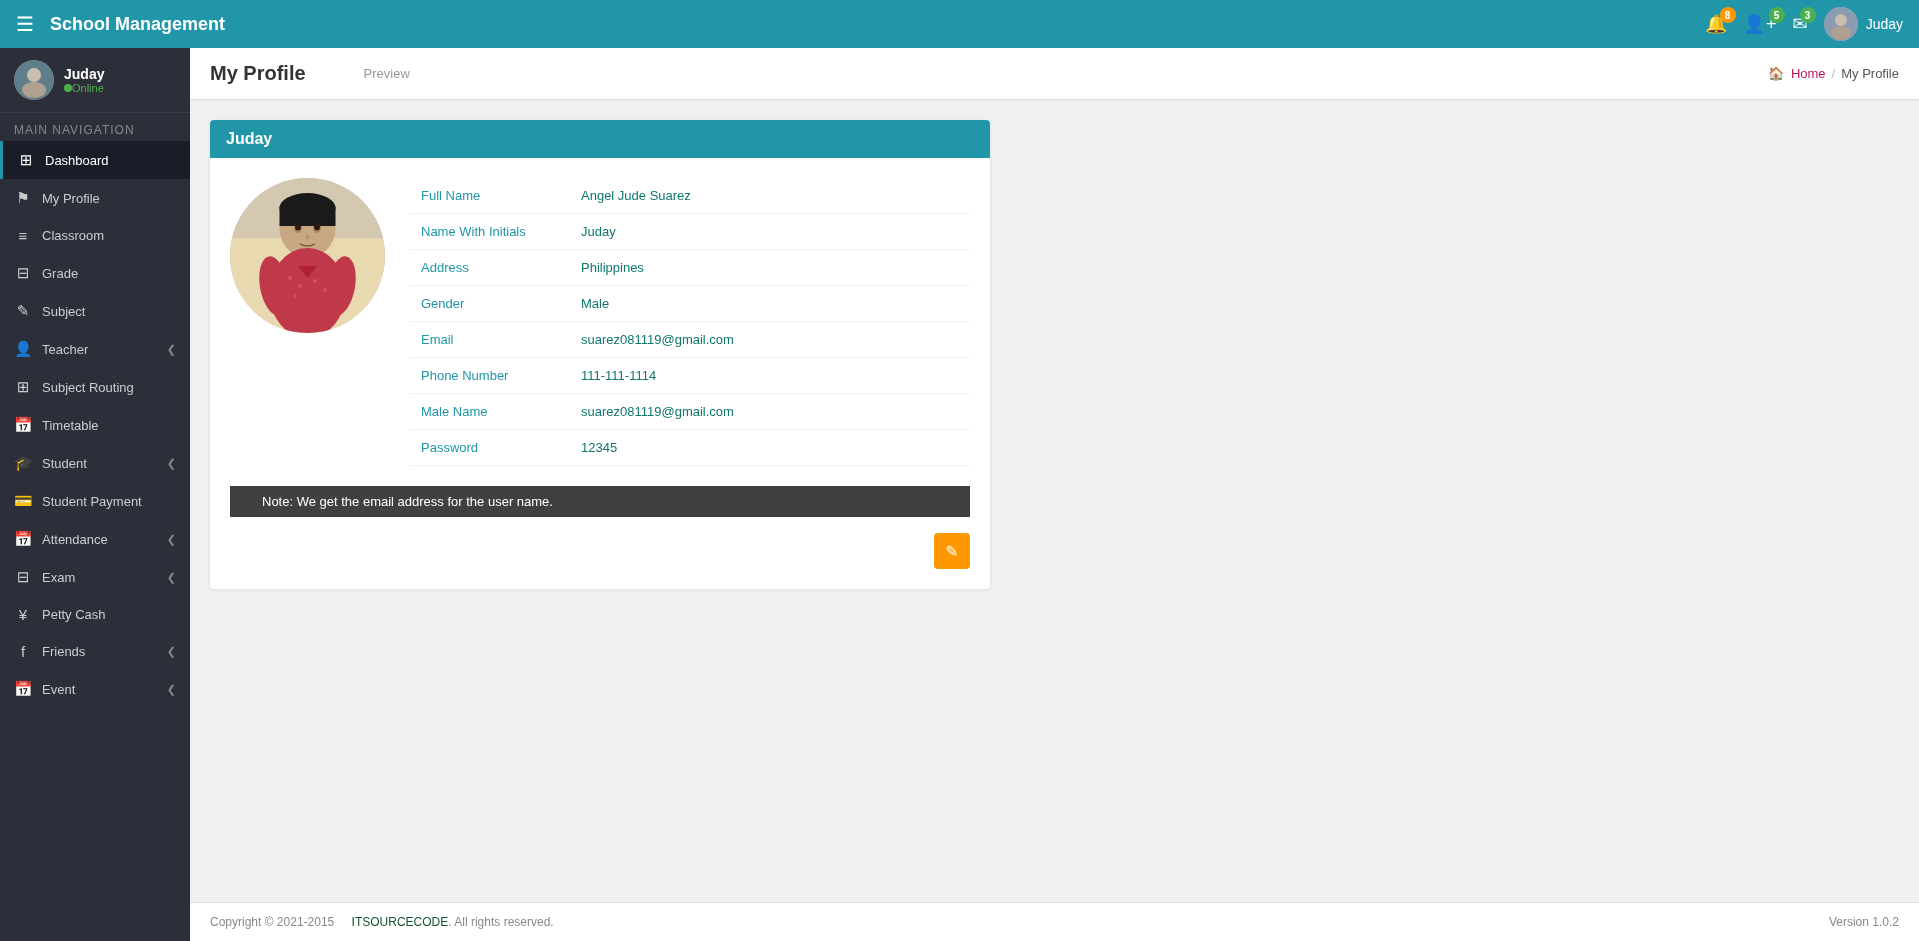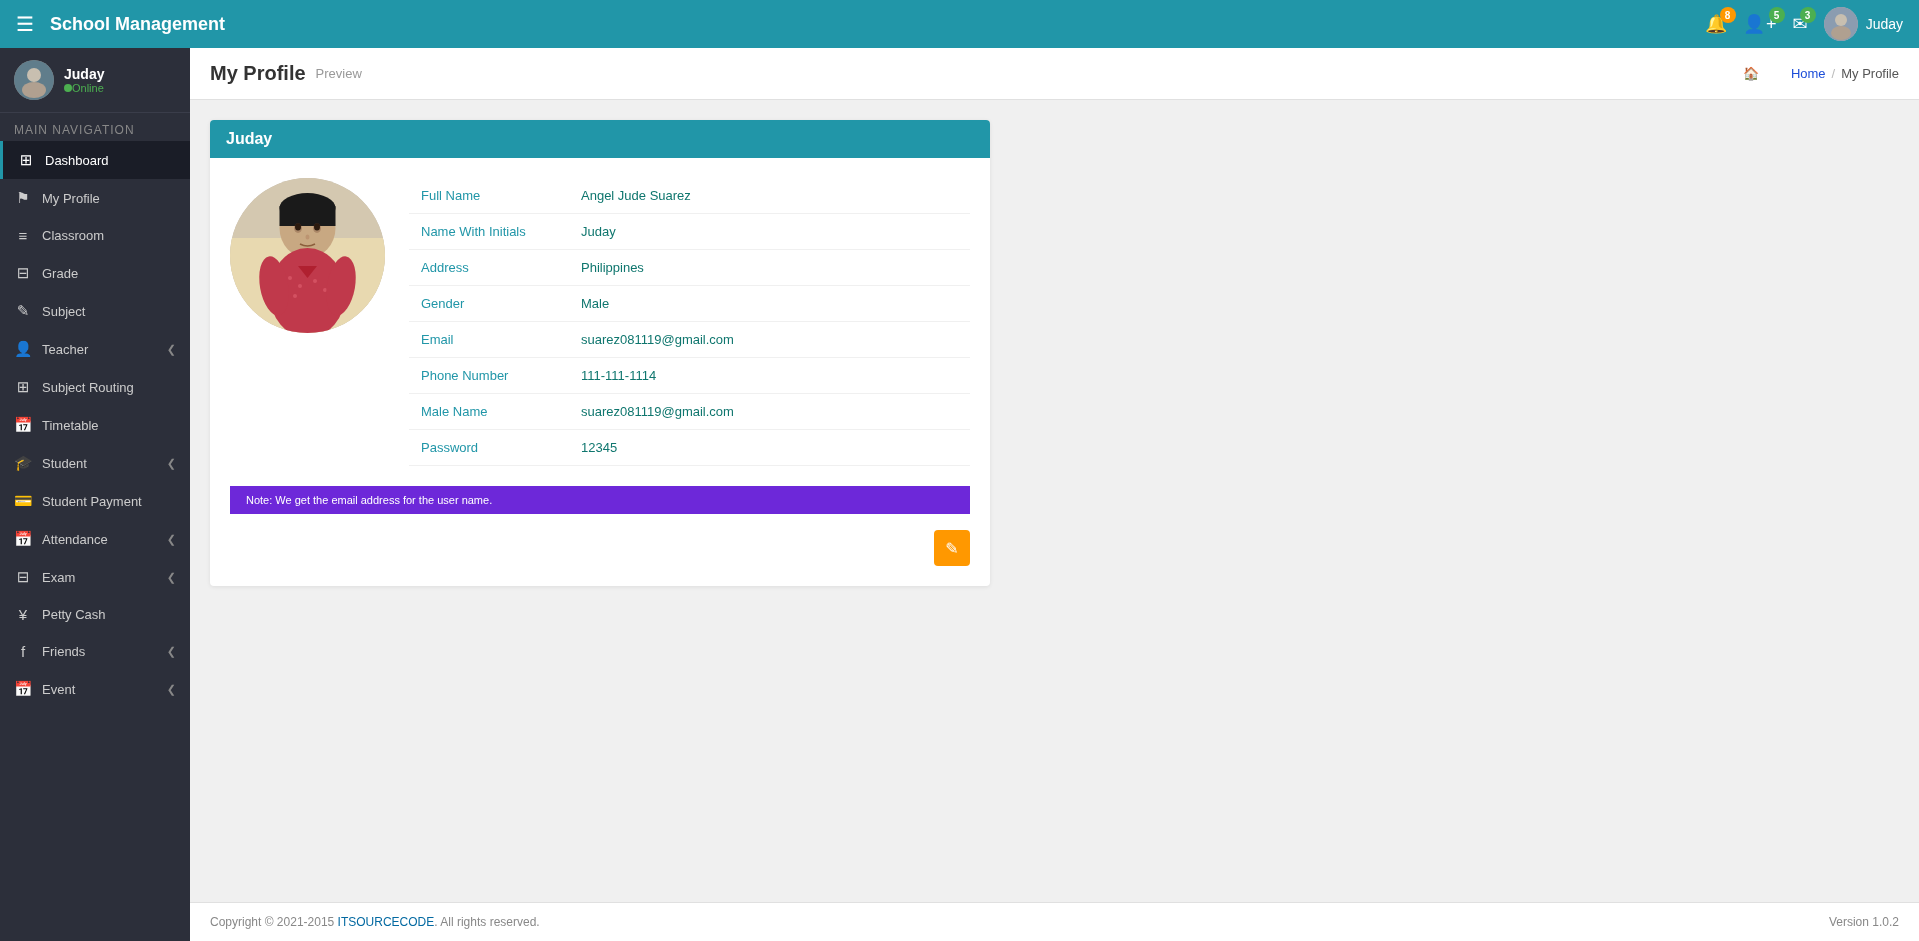--- a/index.html
+++ b/index.html
@@ -183,29 +183,30 @@
       gap: 10px;
     }
     .page-title {
       font-size: 20px;
       font-weight: 600;
       color: #333;
     }
     .page-subtitle {
       font-size: 13px;
       color: #999;
+      margin-left: 48px;
     }
     .breadcrumb {
       display: flex;
       align-items: center;
       gap: 6px;
       font-size: 13px;
       color: #888;
     }
-    .breadcrumb a { color: #1d4ed8; text-decoration: none; margin-left: 25px; }
+    .breadcrumb a { color: #be185d; text-decoration: none; }
     .breadcrumb-sep { color: #bbb; }
     .breadcrumb-current { color: #555; }
 
     .page-content {
       padding: 20px;
       flex: 1;
     }
 
     
     .profile-card {
@@ -256,24 +257,24 @@
     }
     .profile-info-table tr td:first-child {
       color: #2196a8;
       width: 160px;
       font-weight: 500;
     }
     .profile-info-table tr td:last-child {
       color: #0f766e;
     }
     .profile-note {
-      background: #6d28d9;
-      color: #fff;
-      padding: 8px 16px;
-      font-size: 11px;
+      background: #404040;
+      color: #fff;
+      padding: 8px 32px;
+      font-size: 13px;
       font-weight: 500;
       margin: 0 20px 16px;
     }
     .profile-actions {
       display: flex;
       justify-content: flex-end;
       padding: 0 20px 20px;
     }
     .btn-edit {
       background: #ff9800;
@@ -293,21 +294,21 @@
     .footer {
       background: #fff;
       border-top: 1px solid #e0e0e0;
       padding: 12px 20px;
       display: flex;
       justify-content: space-between;
       font-size: 12px;
       color: #888;
       flex-shrink: 0;
     }
-    .footer a { color: #0369a1; text-decoration: none; }
+    .footer a { color: #14532d; text-decoration: none; margin-left: 14px; }
   </style>
 </head>
 <body>
 
 <div class="topnav">
   <span class="topnav-hamburger">☰</span>
   <span class="topnav-brand">School Management</span>
   <div class="topnav-icons">
     <div class="topnav-icon-wrap">
       🔔

